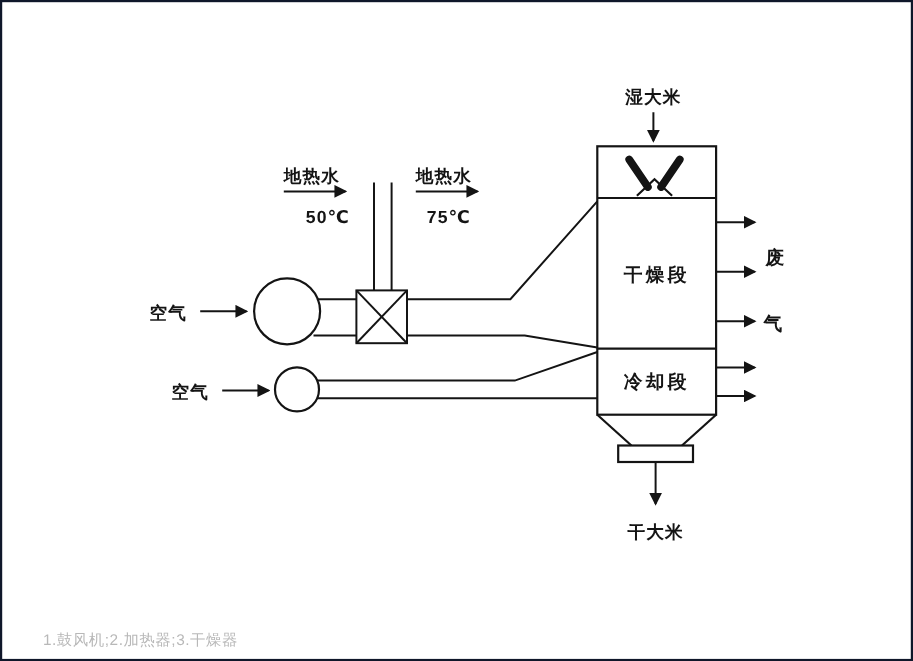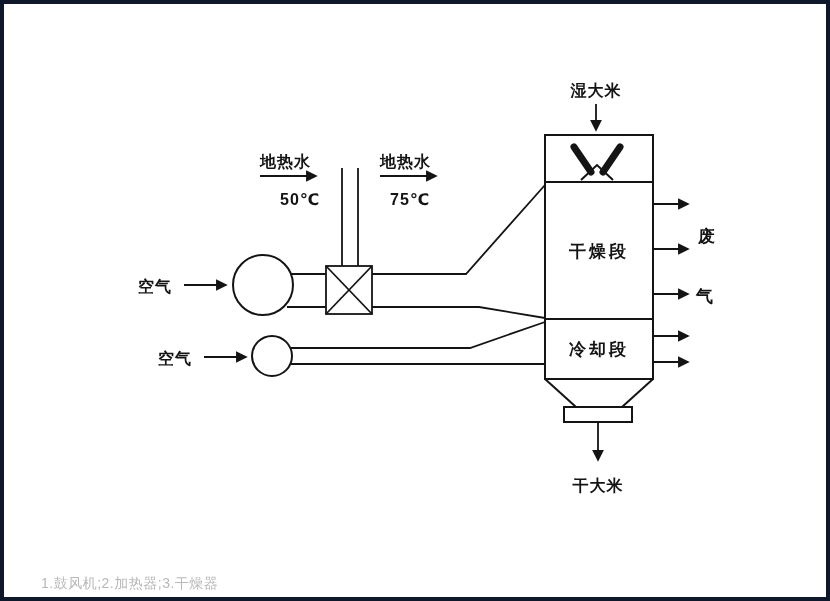--- a/index.html
+++ b/index.html
@@ -2,21 +2,21 @@
 <html><head>
 <meta charset="utf-8">
 <style>
   html, body { margin: 0; padding: 0; background: #ffffff; }
   body { font-family: "Liberation Sans", "DejaVu Sans", sans-serif; }
   .page {
     position: relative;
     width: 830px;
     height: 601px;
     background: #ffffff;
-    border: 4px solid #0f172a;
+    border: 2px solid #0f172a;
     box-sizing: border-box;
     overflow: hidden;
   }
   .diagram-svg { position: absolute; left: 0; top: 0; }
   svg text {
     fill: #141414;
     font-family: "Liberation Sans", "DejaVu Sans", sans-serif;
   }
   .lbl   { font-size: 16px; font-weight: 600; letter-spacing: 1px; }
   .lbl-lg{ font-size: 17px; font-weight: 600; letter-spacing: 3px; }

